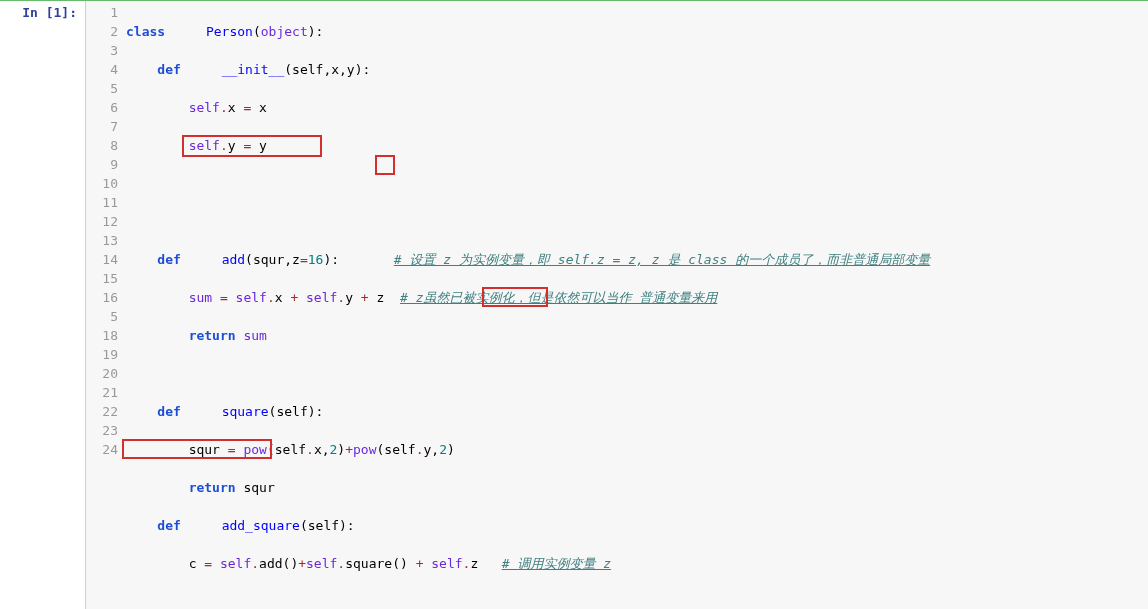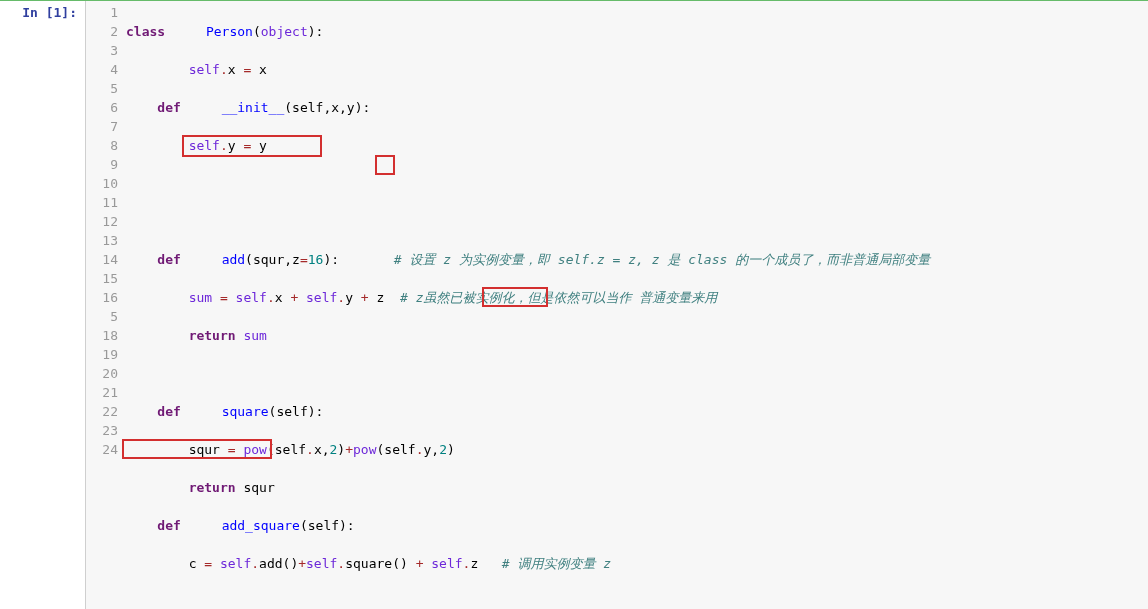--- a/index.html
+++ b/index.html
@@ -40,26 +40,26 @@
   .gutter div { height: 19px; }
   .code-lines {
     flex: 1;
     font-family: Menlo, Consolas, monospace;
     font-size: 13px;
     line-height: 19px;
     white-space: pre;
   }
   .code-lines div { height: 19px; }
 
-  .tok-kw { color: #701a75; font-weight: bold; }
+  .tok-kw { color: #1d4ed8; font-weight: bold; }
   .tok-def { color: #0000ff; margin-left: 33px; }
   .tok-builtin { color: #6d28d9; }
   .tok-op { color: #a52a2a; }
   .tok-num { color: #008080; }
-  .tok-comment { color: #408080; font-style: italic; }
+  .tok-comment { color: #408080; font-style: italic; text-decoration: underline; }
 
   
   .redbox { position: absolute; border: 2px solid #d32f2f; pointer-events: none; }
 </style>
 </head>
 <body>
 
 <div class="notebook">
   <div class="cell">
     <div class="prompt">In [1]:</div>
@@ -86,22 +86,22 @@
             <div>18</div>
           <div>19</div>
             <div>20</div>
             <div>21</div>
           <div>22</div>
             <div>23</div>
             <div>24</div>
         </div>
         <div class="code-lines">
 <div><span class="tok-kw">class</span> <span class="tok-def">Person</span><span>(</span><span class="tok-builtin">object</span><span>):</span></div>
+<div><span>    </span><span class="tok-kw">def</span> <span class="tok-def">__init__</span><span>(self,x,y):</span></div>
 <div><span>        </span><span class="tok-builtin">self</span><span class="tok-op">.</span><span>x </span><span class="tok-op">= </span><span>x</span></div>
-<div><span>    </span><span class="tok-kw">def</span> <span class="tok-def">__init__</span><span>(self,x,y):</span></div>
 <div><span>        </span><span class="tok-builtin">self</span><span class="tok-op">.</span><span>y </span><span class="tok-op">= </span><span>y</span></div>
 <div></div>
 <div></div>
 <div><span>    </span><span class="tok-kw">def</span> <span class="tok-def">add</span><span>(squr,z</span><span class="tok-op">=</span><span class="tok-num">16</span><span>):</span><span>       </span><span class="tok-comment"># 设置 z 为实例变量，即 self.z = z, z 是 class 的一个成员了，而非普通局部变量</span></div>
 <div><span>        </span><span class="tok-builtin">sum </span><span class="tok-op">= </span><span class="tok-builtin">self</span><span class="tok-op">.</span><span>x </span><span class="tok-op">+ </span><span class="tok-builtin">self</span><span class="tok-op">.</span><span>y </span><span class="tok-op">+ </span><span>z</span><span>  </span><span class="tok-comment"># z虽然已被实例化，但是依然可以当作 普通变量来用</span></div>
 <div><span>        </span><span class="tok-kw">return</span><span> </span><span class="tok-builtin">sum</span></div>
 <div></div>
 <div><span>    </span><span class="tok-kw">def</span> <span class="tok-def">square</span><span>(self):</span></div>
 <div><span>        </span><span>squr </span><span class="tok-op">= </span><span class="tok-builtin">pow</span><span>(self</span><span class="tok-op">.</span><span>x,</span><span class="tok-num">2</span><span>)</span><span class="tok-op">+</span><span class="tok-builtin">pow</span><span>(self</span><span class="tok-op">.</span><span>y,</span><span class="tok-num">2</span><span>)</span></div>
 <div><span>        </span><span class="tok-kw">return</span><span> </span><span>squr</span></div>

